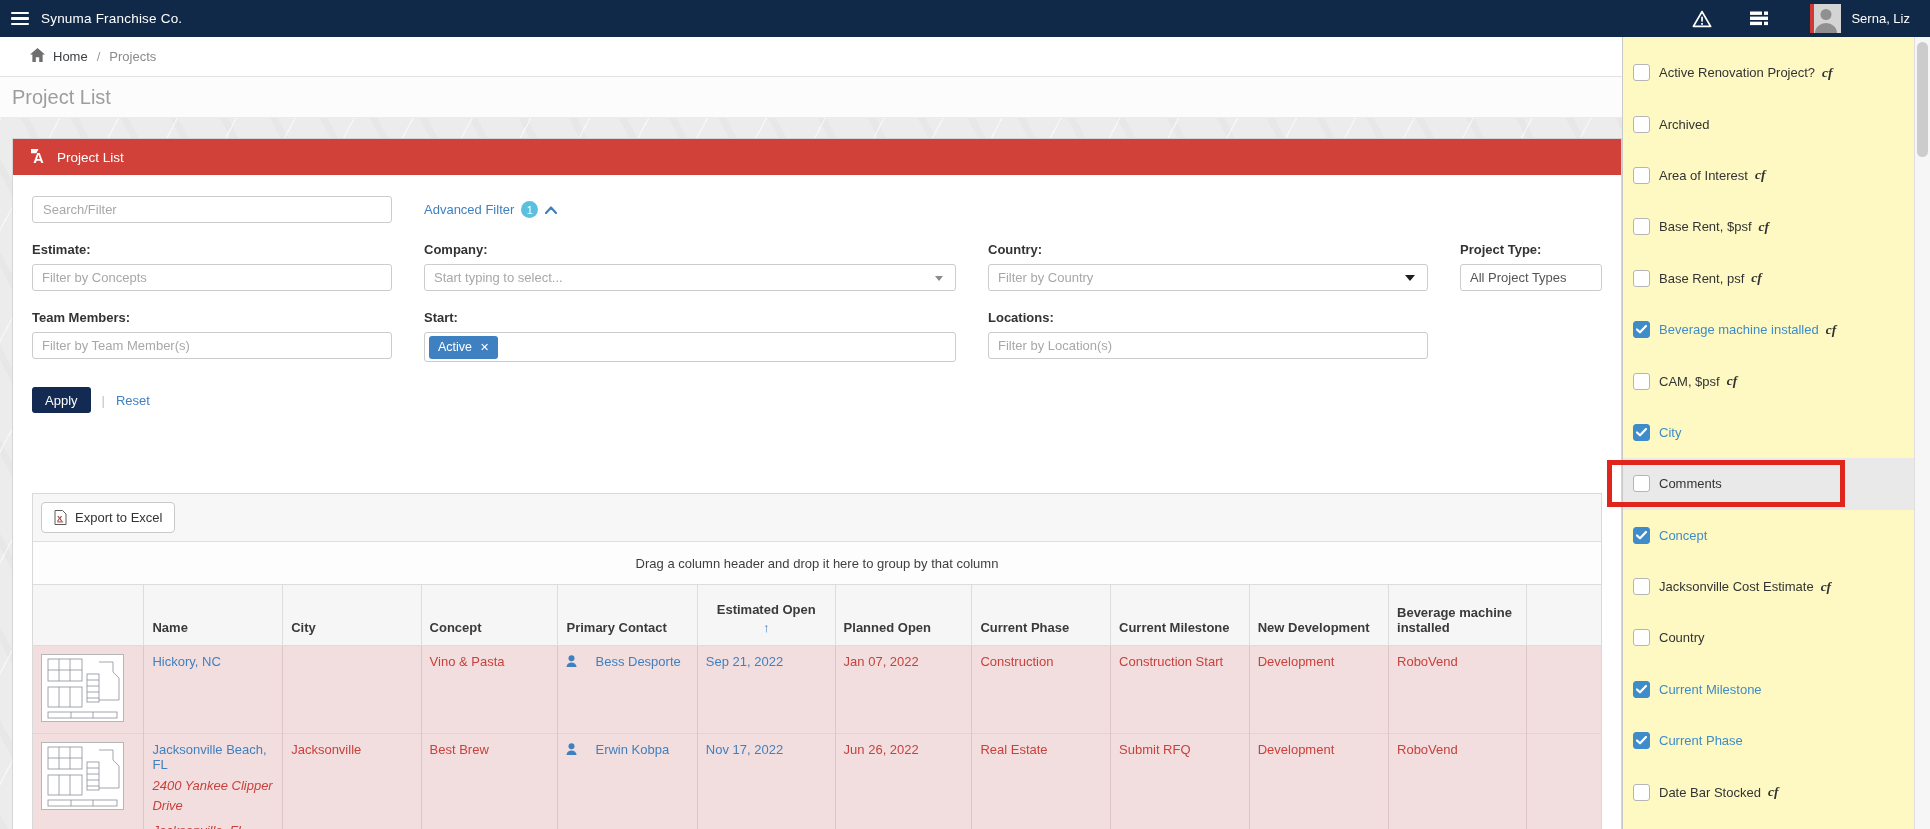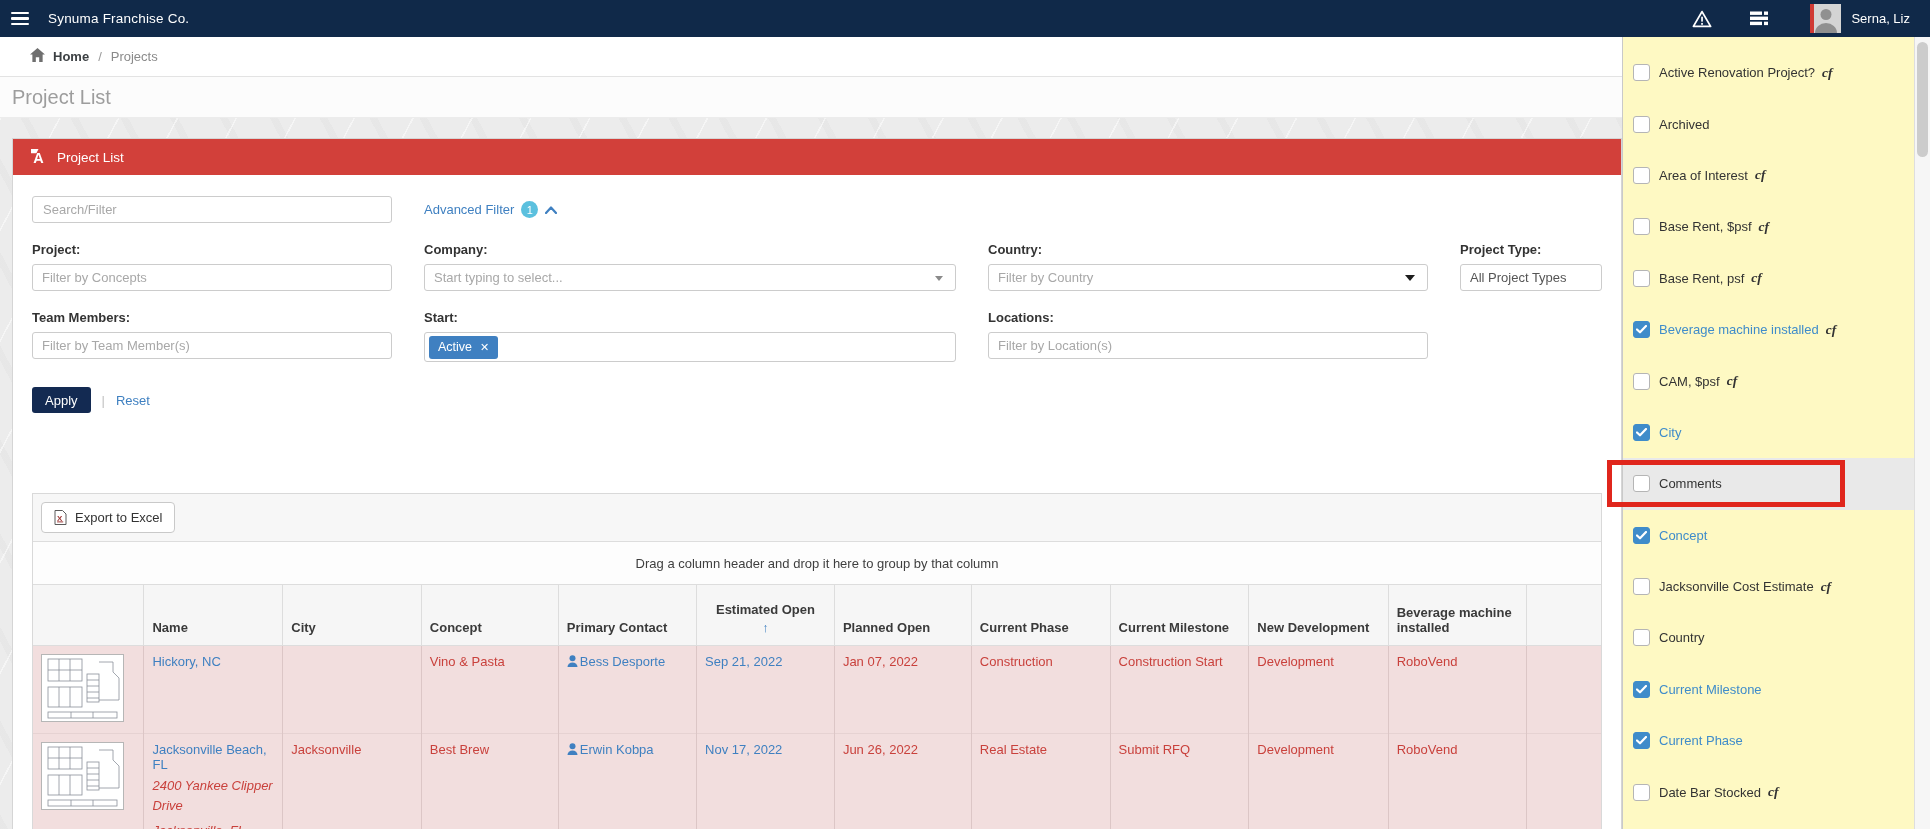--- a/index.html
+++ b/index.html
@@ -8,31 +8,31 @@
     width:1930px; height:829px; overflow:hidden; position:relative;
     font-family:"Liberation Sans","DejaVu Sans",sans-serif; font-size:13px; color:#333;
     background:#ececec;
   }
   
   .navbar { position:absolute; top:0; left:0; right:0; height:37px; z-index:40;
     background:var(--navbar-bg,#102949); color:#fff; display:flex; align-items:center; }
   .nav-menu { width:40px; height:37px; display:flex; flex-direction:column; justify-content:center;
     align-items:center; gap:3px; cursor:pointer; }
   .nav-menu span { display:block; width:18px; height:2.5px; background:#fff; border-radius:1px; }
-  .brand { font-size:13.5px; margin-left:8px; letter-spacing:.2px; }
+  .brand { font-size:13.5px; margin-left:1px; letter-spacing:.2px; }
   .nav-right { margin-left:auto; display:flex; align-items:center; padding-right:20px; }
   .nav-ico { display:flex; align-items:center; justify-content:center; cursor:pointer; }
   .nav-ico + .nav-ico { margin-left:38px; }
   .avatar { width:31px; height:29px; margin-left:42px; background:#d4d4d4; position:relative; overflow:hidden; }
   .avatar .stripe { position:absolute; left:0; top:0; bottom:0; width:4px; background:var(--avatar-stripe,#d03a34); }
   .username { margin-left:10px; font-size:13px; }
   
   .breadcrumb { position:absolute; top:37px; left:0; width:100%; height:40px; background:#fff;
     border-bottom:1px solid #e3e3e3; display:flex; align-items:center; padding-left:30px; z-index:5; }
-  .breadcrumb .crumb-home { color:#3c4043; margin:0 9px 1px 8px; cursor:pointer;font-weight:bold; }
+  .breadcrumb .crumb-home { color:#3c4043; margin:0 9px 1px 8px; cursor:pointer; }
   .breadcrumb .crumb-sep { color:#9a9a9a; margin-right:9px; }
   .breadcrumb .crumb-cur { color:#8a8a8a; }
   .title-strip { position:absolute; top:77px; left:0; width:100%; height:41px; background:#fcfcfc;
     border-bottom:1px solid #ececec; display:flex; align-items:center; padding-left:12px; z-index:4; }
   .page-title { font-size:20px; font-weight:300; color:#9d9d9d; }
   
   .content { position:absolute; top:118px; left:0; right:0; bottom:0;
     background:#ececec;
     background-image:
       repeating-linear-gradient(118deg, rgba(255,255,255,.5) 0 1.5px, rgba(255,255,255,0) 1.5px 52px),
@@ -85,21 +85,21 @@
     height:60px; cursor:pointer; }
   table.grid th:first-child { border-left:none; }
   table.grid th.center { text-align:center; }
   .sort-arrow { color:var(--link-blue,#3f80c1); font-weight:400; margin-top:3px; }
   table.grid td { background:var(--row-pink,#f2dede); border-left:1px solid #dcc6c6; border-top:1px solid #e6d2d2;
     vertical-align:top; padding:8px; color:var(--danger-text,#c9413c); overflow:hidden; }
   table.grid td:first-child { border-left:none; }
   table.grid td.blue { color:var(--link-blue,#3f80c1); }
   a.link { color:var(--link-blue,#3f80c1); text-decoration:none; cursor:pointer; }
   .addr { font-style:italic; margin-top:4px; line-height:1.6; }
-  .contact { display:inline-flex; align-items:flex-start; gap:2px;text-align:center; }
+  .contact { display:inline-flex; align-items:flex-start; gap:18px;text-align:center; }
   .contact svg { margin-top:1px; flex:none; }
   .thumb-box { background:#fff; }
   
   .chooser { position:absolute; top:37px; right:16px; width:292px; bottom:0; background:#fef9c3;
     border-left:1px solid #c9c9c9; z-index:25; padding-top:10px; }
   .item { height:51.4px; display:flex; align-items:center; padding-left:10px; position:relative; cursor:pointer; }
   .cb { width:17px; height:17px; border:1px solid #b5b5b5; border-radius:3px; background:#fff;
     margin-right:9px; flex:none; display:flex; align-items:center; justify-content:center; }
   .item.checked .cb { background:var(--checked-blue,#3f8cca); border-color:var(--checked-blue,#3f8cca); }
   .item.checked .lbl { color:var(--checked-blue,#3f8cca); }
@@ -186,21 +186,21 @@
           <span>Advanced Filter</span>
           <span class="badge">1</span>
           <svg width="12" height="8" viewBox="0 0 12 8">
               <polyline points="1,7 6,1.5 11,7" fill="none" stroke="#3f80c1" stroke-width="2.2" stroke-linecap="round" stroke-linejoin="round"></polyline>
             </svg>
         </div>
       </div>
 
       <div class="filter-grid">
           <div class="field">
-    <div class="f-label">Project:</div>
+    <div class="f-label">Estimate:</div>
     <div class="control">
               <input class="control-input" placeholder="Filter by Concepts" style="">
             </div>
   </div>
           <div class="field">
     <div class="f-label">Company:</div>
     <div class="control">
               <input class="control-input" placeholder="Start typing to select..." style="">
               <span class="caret caret-gray"></span>
             </div>

